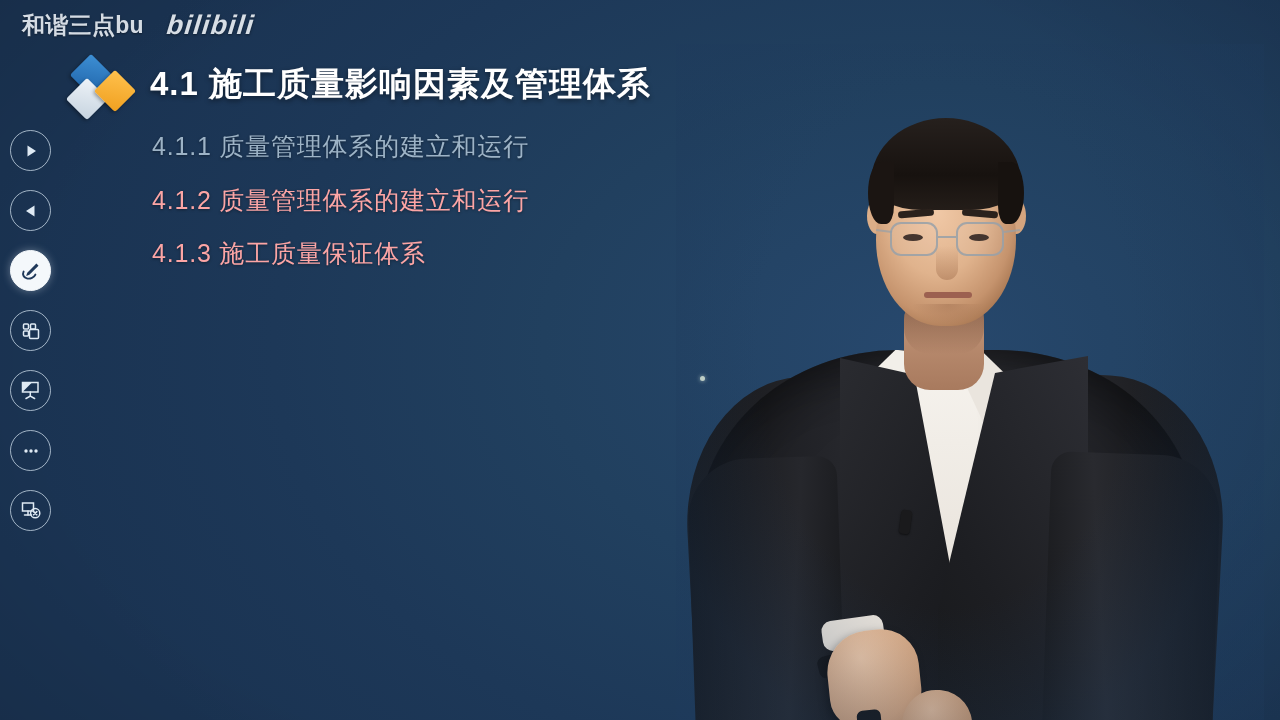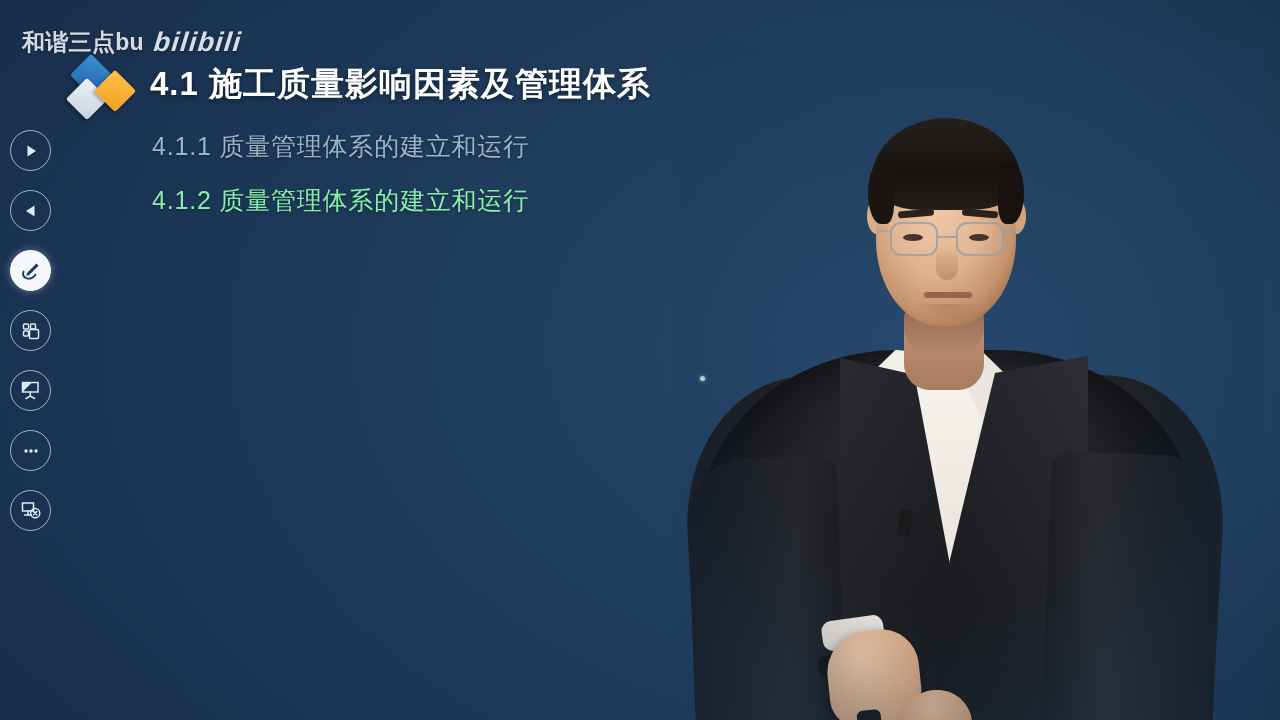--- a/index.html
+++ b/index.html
@@ -23,22 +23,22 @@
     background:
       radial-gradient(ellipse 900px 620px at 72% 48%, #27486d 0%, #21405f 42%, #1d3858 72%, #1a3352 100%);
   }
   .backdrop-vignette{
     position:absolute; inset:0;
     background:radial-gradient(ellipse 1100px 760px at 50% 50%, rgba(0,0,0,0) 55%, rgba(0,0,0,.22) 100%);
   }
 
   
   .watermark {
-    position:absolute; left:22px; top:27px;
-    display:flex; align-items:flex-end; gap:10px;
+    position:absolute; left:22px; top:10px;
+    display:flex; align-items:flex-end; gap:23px;
     opacity:.88;
     pointer-events:none;
   }
   .wm-text {
     color:#eef3f8; font-size:23px; font-weight:700;
     letter-spacing:.3px;
     text-shadow:0 1px 2px rgba(0,0,0,.45);
   }
   .wm-logo {
     color:#f2f6fa; font-size:27px; font-weight:700;
@@ -63,21 +63,21 @@
 
   .slide-title {
     position:absolute; left:150px; top:62px;
     font-size:33px; font-weight:700; color:#ffffff;
     letter-spacing:1px; white-space:nowrap;
     text-shadow:0 2px 5px rgba(0,0,0,.45);
   }
 
   .bullets { position:absolute; left:152px; top:133px; }
   .bullet {
-    font-size:25px; font-weight:400; color:#86efac;
+    font-size:25px; font-weight:400; color:#fca5a5;
     letter-spacing:.8px; line-height:1.1;
     margin-bottom:26px; white-space:nowrap;
     text-shadow:0 1px 3px rgba(0,0,0,.4);
   }
   .bullet.muted { color:#9db3c6; }
 
   
   .cursor-dot {
     position:absolute; left:700px; top:376px;
     width:5px; height:5px; border-radius:50%;
@@ -303,20 +303,21 @@
       <span class="dia blue"></span>
       <span class="dia white"></span>
       <span class="dia orange"></span>
     </div>
 
     <div class="slide-title">4.1 施工质量影响因素及管理体系</div>
 
     <div class="bullets">
       <div class="bullet muted">4.1.1 质量管理体系的建立和运行</div>
       <div class="bullet">4.1.2 质量管理体系的建立和运行</div>
+      <div class="bullet">4.1.3 施工质量保证体系</div>
     </div>
   </div>
 
   <div class="cursor-dot"></div>
 
   <div class="presenter">
     <div class="p-layer shoulder-l"></div>
     <div class="p-layer shoulder-r"></div>
     <div class="p-layer suit"></div>
     <div class="p-layer shirt"></div>

